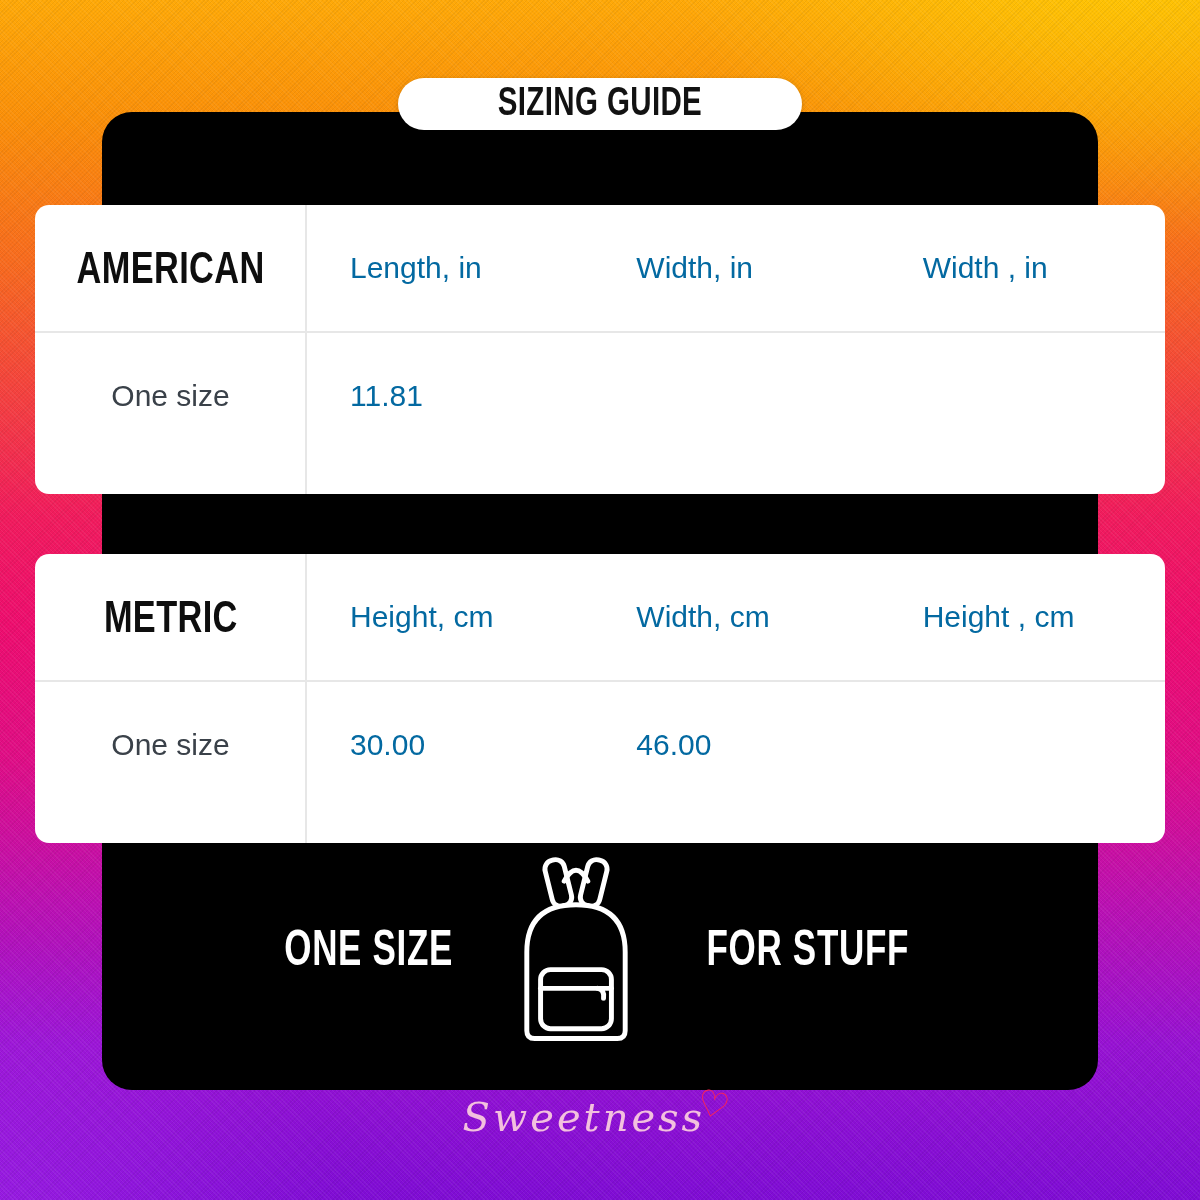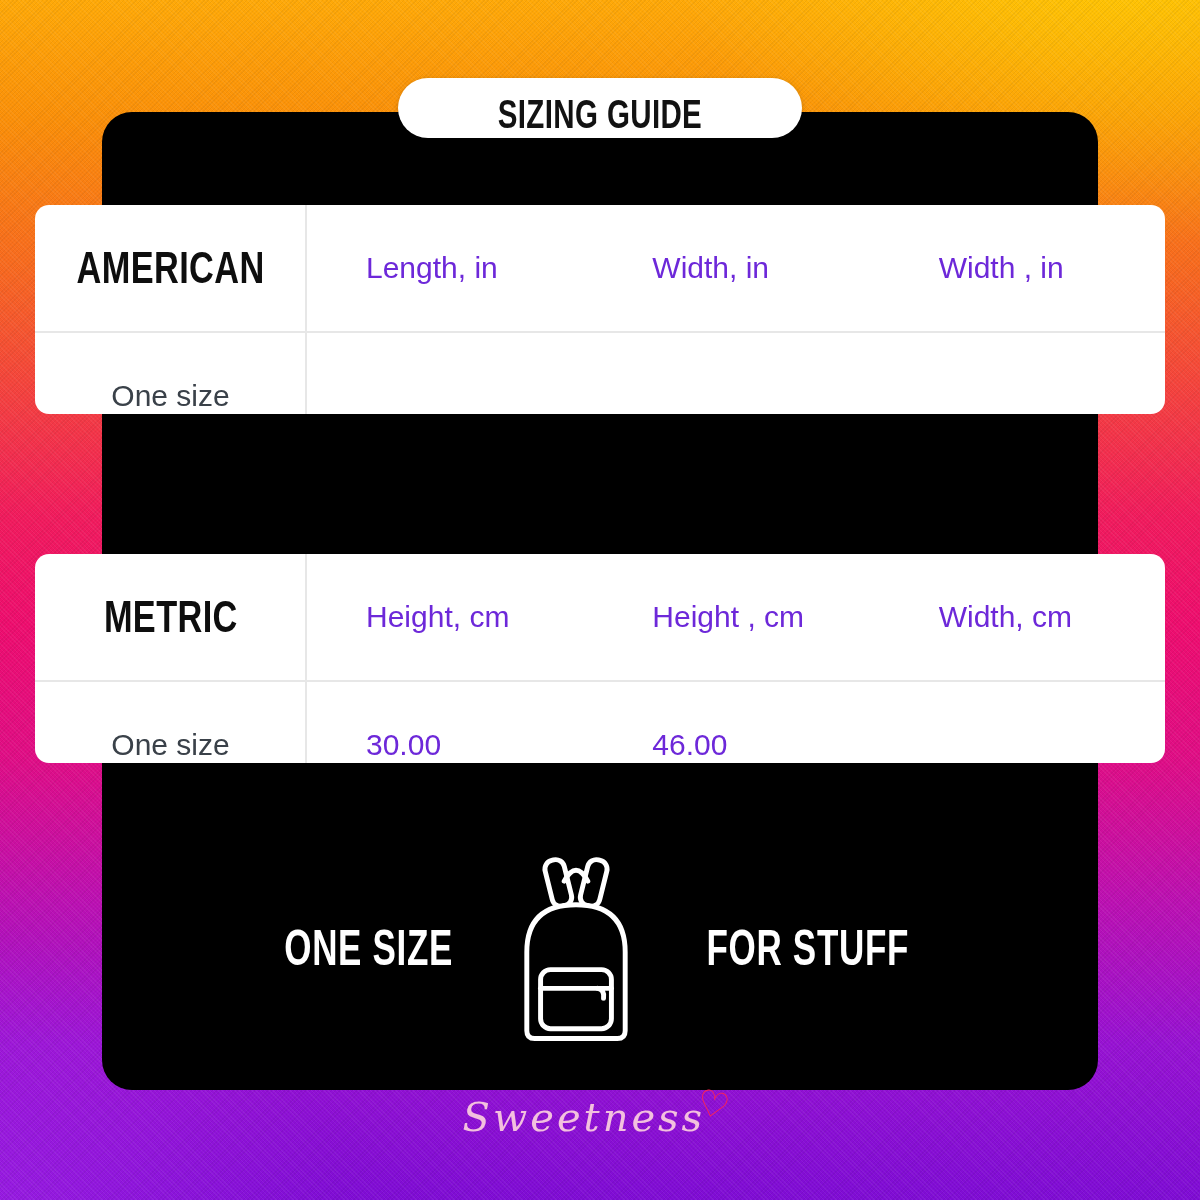--- a/index.html
+++ b/index.html
@@ -22,46 +22,46 @@
       repeating-linear-gradient(45deg,  rgba(255,255,255,0.055) 0 1px, rgba(255,255,255,0) 1px 3px),
       repeating-linear-gradient(135deg, rgba(0,0,0,0.05)        0 1px, rgba(0,0,0,0)       1px 3px);
   }
 
   .panel {
     position:absolute; left:102px; top:112px; width:996px; height:978px;
     background:#000; border-radius:30px;
   }
 
   .pill {
-    position:absolute; left:398px; top:78px; width:404px; height:60px;
+    position:absolute; left:398px; top:78px; width:404px; height:52px;
     background:#fff; border-radius:31px;
-    display:flex; align-items:flex-end; justify-content:center;
+    display:flex; align-items:flex-start; justify-content:center;
     box-shadow:0 1px 5px rgba(0,0,0,0.18);
   }
   .condensed {
     display:inline-block; font-weight:700; transform:scaleX(0.72);
     transform-origin:center; letter-spacing:0.5px; white-space:nowrap;
   }
   .pill .condensed { font-size:41px; color:#121212; }
 
   .sizetable {
-    position:absolute; left:35px; width:1130px; height:209px;
+    position:absolute; left:35px; width:1130px; height:289px;
     background:#fff; border-radius:14px; overflow:hidden;
   }
   .sizetable.t1 { top:205px; }
   .sizetable.t2 { top:554px; }
   .sizetable .row {
     height:126px; display:grid;
     grid-template-columns:271px repeat(3, 1fr); align-items:center;
   }
   .sizetable .row.header { margin-bottom:2px; }
   .hline { position:absolute; left:0; right:0; top:126px; height:2px; background:#E7E7E7; }
   .vline { position:absolute; left:270px; top:0; bottom:0; width:2px; background:#E7E7E7; }
   .cell-first { text-align:center; font-size:30px; color:#3A4149; }
-  .cell { padding-left:60px; font-size:30px; color:#6d28d9; }
+  .cell { padding-left:44px; font-size:30px; color:#0369a1; }
   .table-title .condensed { font-size:44px; color:#0e0e0e; transform:scaleX(0.78); letter-spacing:0.5px; }
 
   .tagline {
     position:absolute; left:102px; top:850px; width:996px; height:196px;
     display:flex; align-items:center; justify-content:center; gap:26px;
   }
   .tagline .condensed { font-size:50px; color:#fff; letter-spacing:1px; transform:scaleX(0.70); }
   .backpack { width:122px; height:190px; display:block; }
 
   .brand { position:absolute; left:0; right:0; top:1094px; text-align:center; }
@@ -90,33 +90,34 @@
     <div class="row header">
       <div class="cell-first table-title">
         <span class="condensed">AMERICAN</span>
       </div>
       <div class="cell">Length, in</div>
       <div class="cell">Width, in</div>
       <div class="cell">Width , in</div>
     </div>
     <div class="row">
       <div class="cell-first">One size</div>
+      <div class="cell">11.81</div>
     </div>
     <div class="hline"></div>
     <div class="vline"></div>
   </div>
 
   <div class="sizetable t2">
     <div class="row header">
       <div class="cell-first table-title">
         <span class="condensed">METRIC</span>
       </div>
       <div class="cell">Height, cm</div>
+      <div class="cell">Width, cm</div>
       <div class="cell">Height , cm</div>
-      <div class="cell">Width, cm</div>
     </div>
     <div class="row">
       <div class="cell-first">One size</div>
       <div class="cell">30.00</div>
       <div class="cell">46.00</div>
     </div>
     <div class="hline"></div>
     <div class="vline"></div>
   </div>
 

